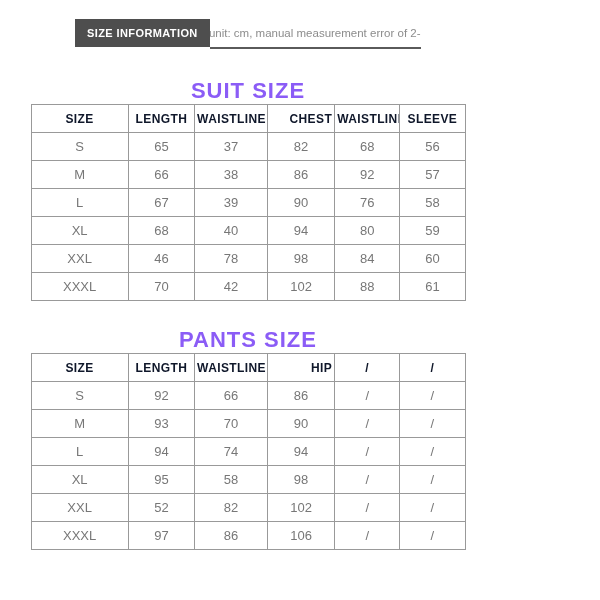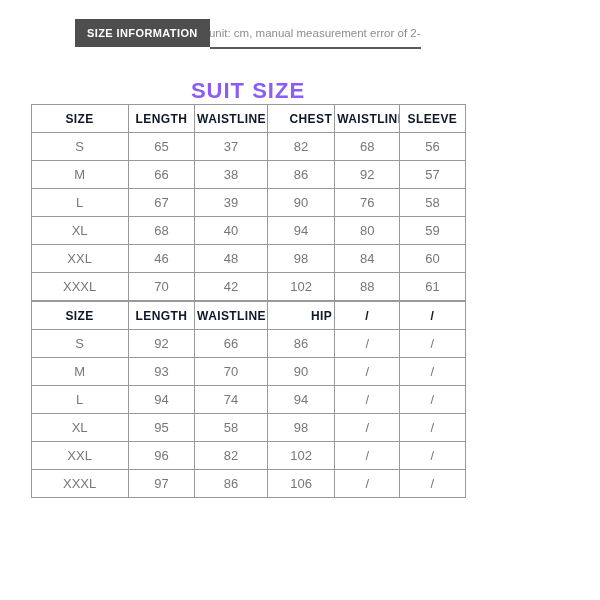--- a/index.html
+++ b/index.html
@@ -140,36 +140,37 @@
           <td>XL</td>
           <td>68</td>
           <td>40</td>
           <td>94</td>
           <td>80</td>
           <td>59</td>
         </tr>
         <tr>
           <td>XXL</td>
           <td>46</td>
-          <td>48</td>
+          <td>78</td>
           <td>98</td>
           <td>84</td>
           <td>60</td>
         </tr>
         <tr>
           <td>XXXL</td>
           <td>70</td>
           <td>42</td>
           <td>102</td>
           <td>88</td>
           <td>61</td>
         </tr>
       </tbody>
   </table>
 
+  <div class="section-title pants-title">PANTS SIZE</div>
 
   <table class="size-table pants-table">
     <thead>
       <tr>
           <th>SIZE</th>
           <th>LENGTH</th>
           <th>WAISTLINE</th>
           <th>HIP</th>
           <th>/</th>
           <th>/</th>
@@ -203,21 +204,21 @@
         <tr>
           <td>XL</td>
           <td>95</td>
           <td>58</td>
           <td>98</td>
           <td>/</td>
           <td>/</td>
         </tr>
         <tr>
           <td>XXL</td>
-          <td>96</td>
+          <td>52</td>
           <td>82</td>
           <td>102</td>
           <td>/</td>
           <td>/</td>
         </tr>
         <tr>
           <td>XXXL</td>
           <td>97</td>
           <td>86</td>
           <td>106</td>

